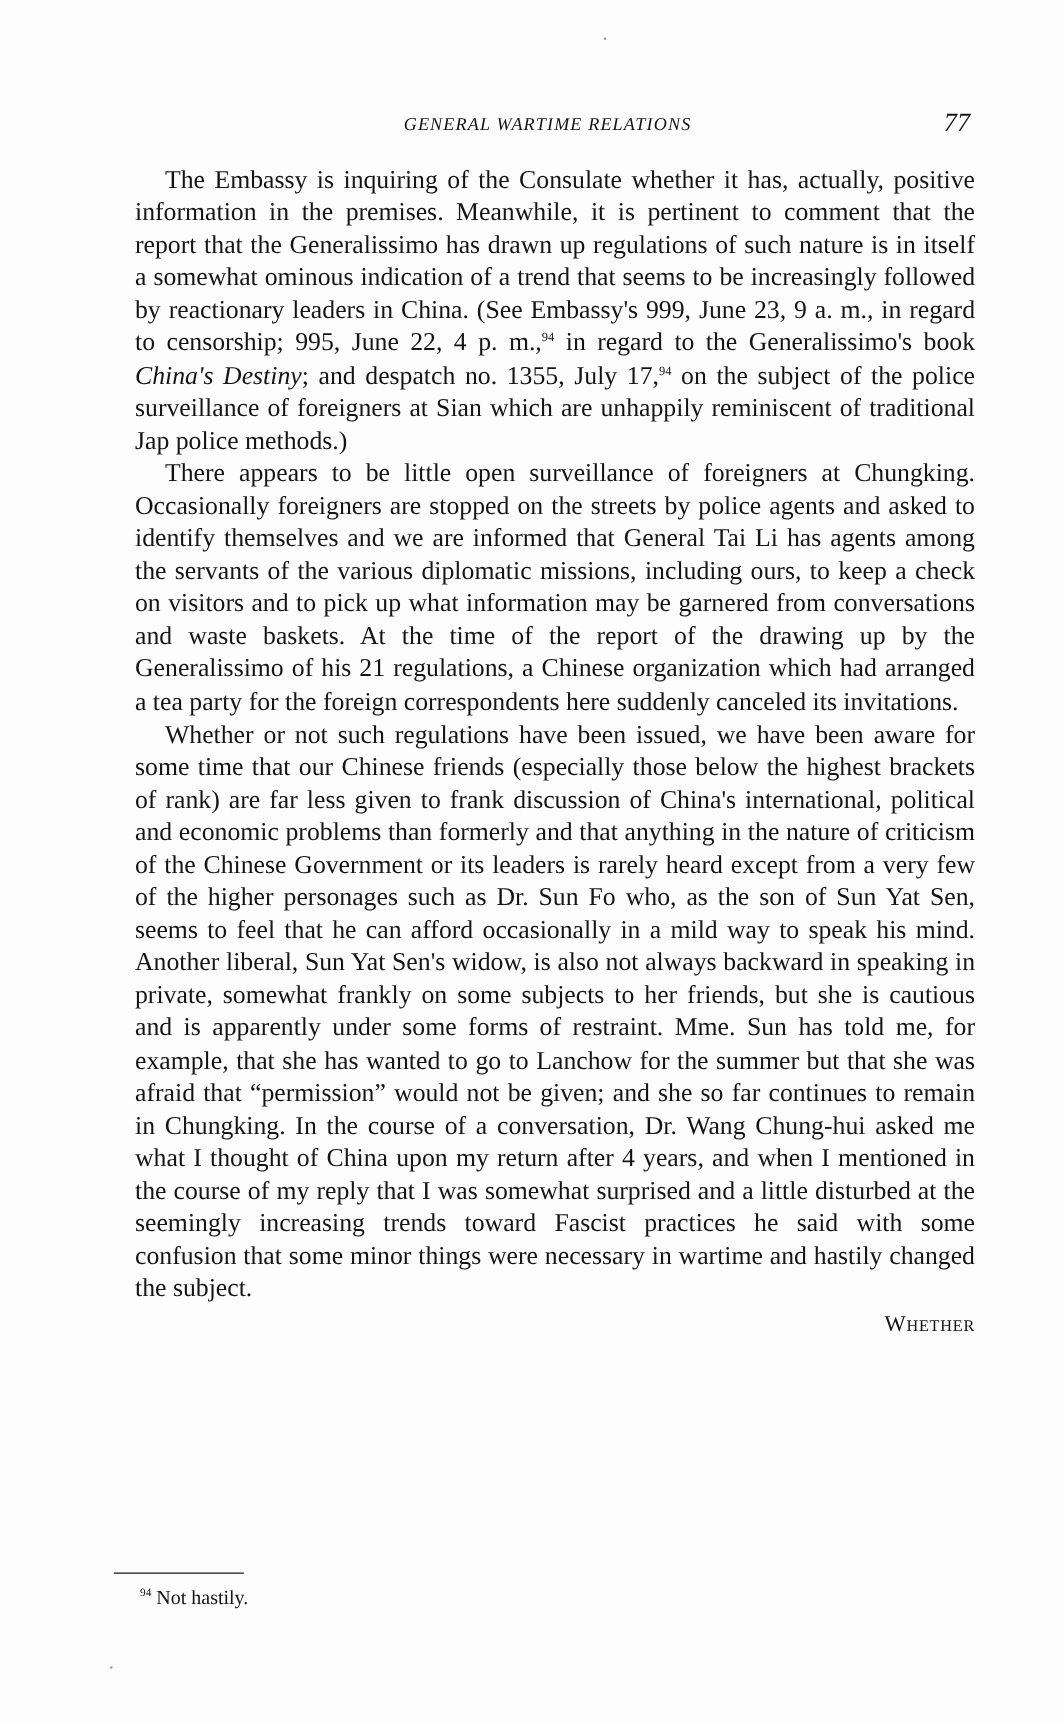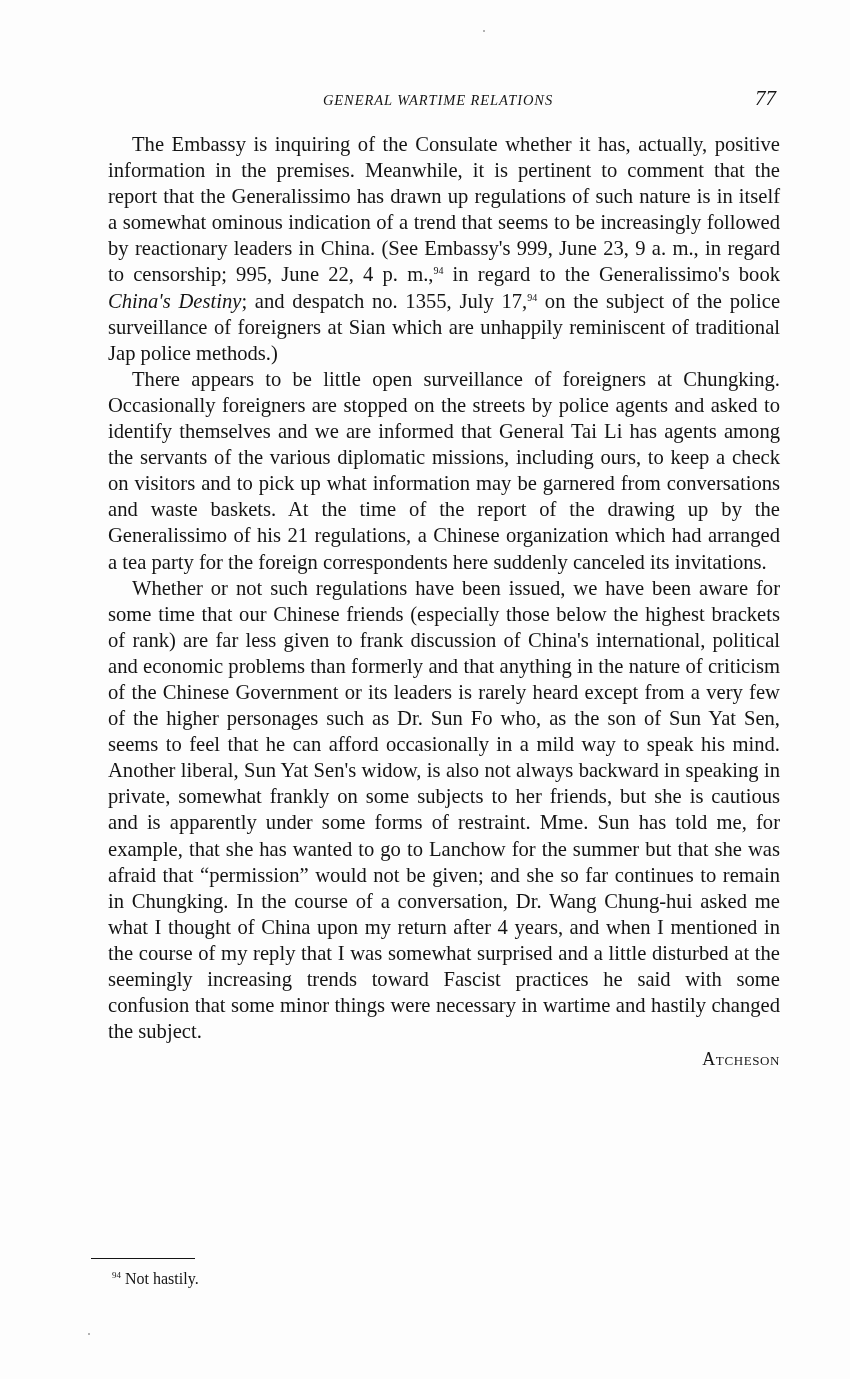--- a/index.html
+++ b/index.html
@@ -50,18 +50,18 @@
 
   <div class="running-head">
     <div class="running-title">GENERAL WARTIME RELATIONS</div>
     <div class="page-number">77</div>
   </div>
 
   <div class="body">
     <p><span>The Embassy is inquiring of the Consulate whether it has, actually, positive information in the premises. Meanwhile, it is pertinent to comment that the report that the Generalissimo has drawn up regulations of such nature is in itself a somewhat ominous indication of a trend that seems to be increasingly followed by reactionary leaders in China. (See Embassy's 999, June 23, 9 a. m., in regard to censorship; 995, June 22, 4 p. m.,</span><sup>94</sup><span> in regard to the Generalissimo's book </span><i>China's Destiny</i><span>; and despatch no. 1355, July 17,</span><sup>94</sup><span> on the subject of the police surveillance of foreigners at Sian which are unhappily reminiscent of traditional Jap police methods.)</span></p>
     <p>There appears to be little open surveillance of foreigners at Chungking. Occasionally foreigners are stopped on the streets by police agents and asked to identify themselves and we are informed that General Tai Li has agents among the servants of the various diplomatic missions, including ours, to keep a check on visitors and to pick up what information may be garnered from conversations and waste baskets. At the time of the report of the drawing up by the Generalissimo of his 21 regulations, a Chinese organization which had arranged a tea party for the foreign correspondents here suddenly canceled its invitations.</p>
     <p>Whether or not such regulations have been issued, we have been aware for some time that our Chinese friends (especially those below the highest brackets of rank) are far less given to frank discussion of China's international, political and economic problems than formerly and that anything in the nature of criticism of the Chinese Government or its leaders is rarely heard except from a very few of the higher personages such as Dr. Sun Fo who, as the son of Sun Yat Sen, seems to feel that he can afford occasionally in a mild way to speak his mind. Another liberal, Sun Yat Sen's widow, is also not always backward in speaking in private, somewhat frankly on some subjects to her friends, but she is cautious and is apparently under some forms of restraint. Mme. Sun has told me, for example, that she has wanted to go to Lanchow for the summer but that she was afraid that “permission” would not be given; and she so far continues to remain in Chungking. In the course of a conversation, Dr. Wang Chung-hui asked me what I thought of China upon my return after 4 years, and when I mentioned in the course of my reply that I was somewhat surprised and a little disturbed at the seemingly increasing trends toward Fascist practices he said with some confusion that some minor things were necessary in wartime and hastily changed the subject.</p>
-    <div class="signature">Atcheson</div>
+    <div class="signature">Whether</div>
   </div>
 
   <div class="footnote-rule"></div>
   <div class="footnote"><sup>94</sup> <span>Not hastily.</span></div>
 </div>
 
 </body></html>

